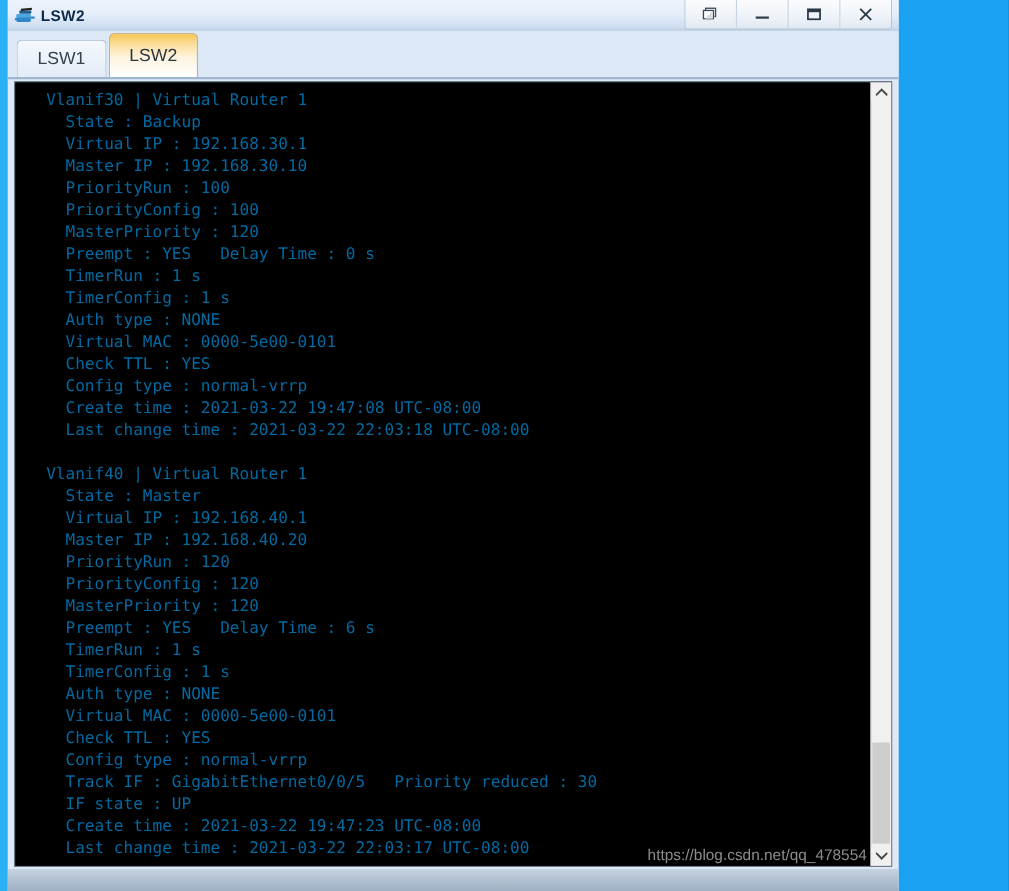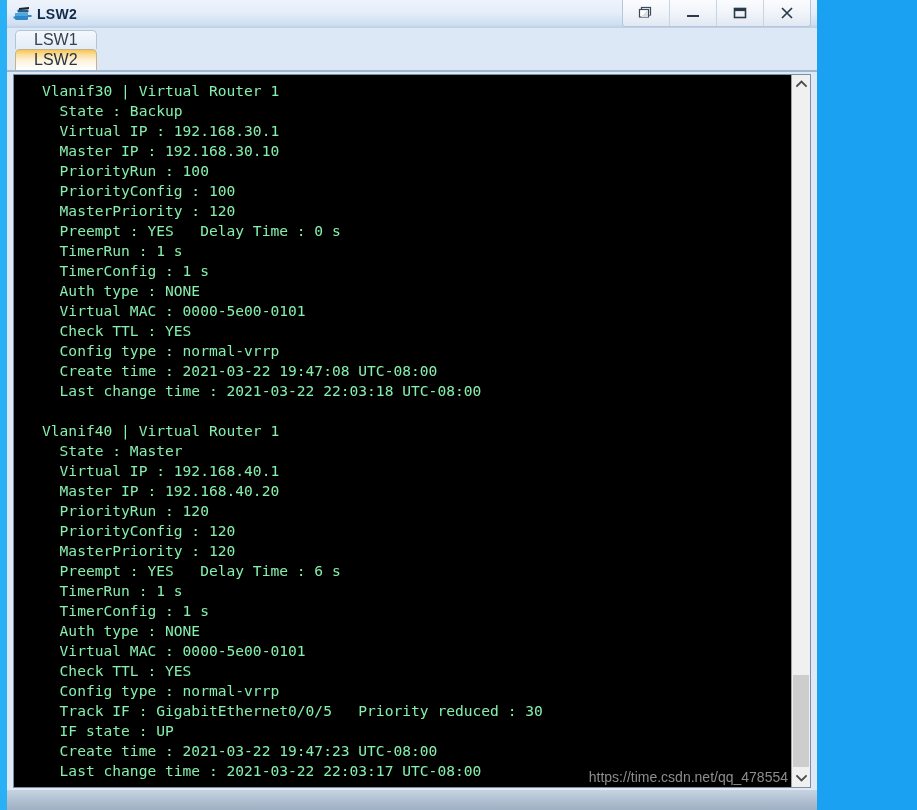--- a/index.html
+++ b/index.html
@@ -87,21 +87,20 @@
     border-bottom: 2px solid #9fb6cf;
     box-sizing: border-box;
   }
   #tabs {
     position: absolute;
     left: 8px;
     bottom: 0;
     display: flex;
     align-items: flex-end;
     height: 40px;
-    flex-direction: column;
   }
   .tab {
     height: 34px;
     min-width: 80px;
     padding: 0 18px;
     display: flex;
     align-items: center;
     justify-content: center;
     font-size: 16px;
     color: #36424e;
@@ -140,21 +139,21 @@
     overflow: hidden;
     position: relative;
     padding: 6px 0 0 28px;
     box-sizing: border-box;
   }
   #console-text {
     margin: 0;
     font-family: "DejaVu Sans Mono", "Liberation Mono", monospace;
     font-size: 14.6px;
     line-height: 20px;
-    color: #86efac;
+    color: #0369a1;
     white-space: pre;
     letter-spacing: 0px;
   }
 
   
   #scrollbar {
     flex: 0 0 auto;
     width: 19px;
     background: #f0f0f0;
     border-left: 1px solid #a0a0a0;
@@ -307,17 +306,17 @@
         </svg>
       </div>
       <div id="sb-thumb"></div>
       <div class="sb-arrow down">
         <svg width="11" height="8" viewBox="0 0 11 8" aria-hidden="true">
           <path d="M1 2 L5.5 6.5 L10 2" stroke="#4a4a4a" stroke-width="1.8" fill="none" stroke-linecap="square"></path>
         </svg>
       </div>
     </div>
 
-    <div id="watermark">https://time.csdn.net/qq_478554</div>
+    <div id="watermark">https://blog.csdn.net/qq_478554</div>
   </div>
 
   <div id="bottom-frame"></div>
 </div>
 
 </body></html>

